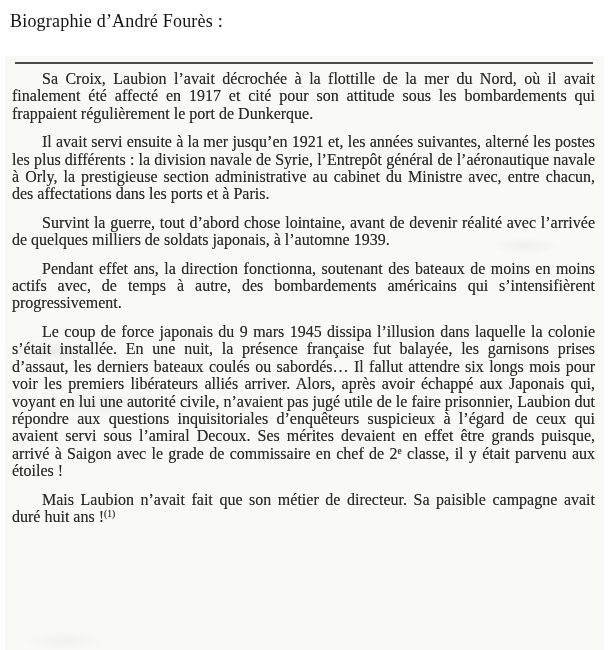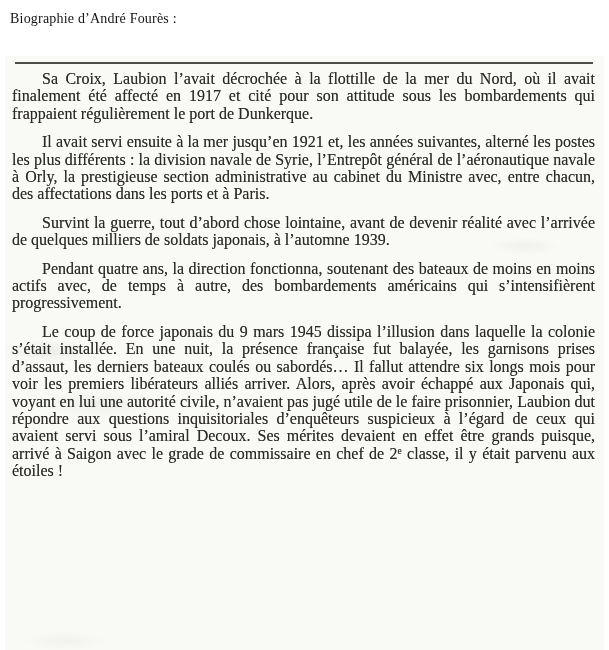--- a/index.html
+++ b/index.html
@@ -13,21 +13,21 @@
     position: relative;
     overflow: hidden;
     font-family: "Liberation Serif", serif;
   }
   .page-title {
     margin: 0;
     position: absolute;
     top: 11px;
     left: 10px;
     font-family: "Liberation Serif", serif;
-    font-size: 14px;
+    font-size: 18px;
     font-weight: normal;
     color: #141414;
     letter-spacing: 0.2px;
   }
   .scan {
     position: absolute;
     top: 56px;
     left: 5px;
     right: 5px;
     bottom: 0;
@@ -75,20 +75,23 @@
   <section class="scan">
     <div class="scan-rule"></div>
 
     <p>Sa Croix, Laubion l’avait décrochée à la flottille de la mer du Nord, où il avait finalement été affecté en 1917 et cité pour son attitude sous les bombardements qui frappaient régulièrement le port de Dunkerque.</p>
 
     <p>Il avait servi ensuite à la mer jusqu’en 1921 et, les années suivantes, alterné les postes les plus différents : la division navale de Syrie, l’Entrepôt général de l’aéronautique navale à Orly, la prestigieuse section administrative au cabinet du Ministre avec, entre chacun, des affectations dans les ports et à Paris.</p>
 
 
     <p>Survint la guerre, tout d’abord chose lointaine, avant de devenir réalité avec l’arrivée de quelques milliers de soldats japonais, à l’automne 1939.</p>
 
-    <p>Pendant quatre ans, la direction fonctionna, soutenant des bateaux de moins en moins actifs avec, de temps à autre, des bombardements américains qui s’intensifièrent progressivement.</p>
+    <p>Pendant effet ans, la direction fonctionna, soutenant des bateaux de moins en moins actifs avec, de temps à autre, des bombardements américains qui s’intensifièrent progressivement.</p>
 
     <p>
       <span>Le coup de force japonais du 9 mars 1945 dissipa l’illusion dans laquelle la colonie s’était installée. En une nuit, la présence française fut balayée, les garnisons prises d’assaut, les derniers bateaux coulés ou sabordés… Il fallut attendre six longs mois pour voir les premiers libérateurs alliés arriver. Alors, après avoir échappé aux Japonais qui, voyant en lui une autorité civile, n’avaient pas jugé utile de le faire prisonnier, Laubion dut répondre aux questions inquisitoriales d’enquêteurs suspicieux à l’égard de ceux qui avaient servi sous l’amiral Decoux. Ses mérites devaient en effet être grands puisque, arrivé à Saigon avec le grade de commissaire en chef de 2</span><sup>e</sup><span> classe, il y était parvenu aux étoiles !</span>
     </p>
 
+    <p>
+      <span>Mais Laubion n’avait fait que son métier de directeur. Sa paisible campagne avait duré huit ans !</span><sup>(1)</sup>
+    </p>
   </section>
 </main>
 
 </body></html>

